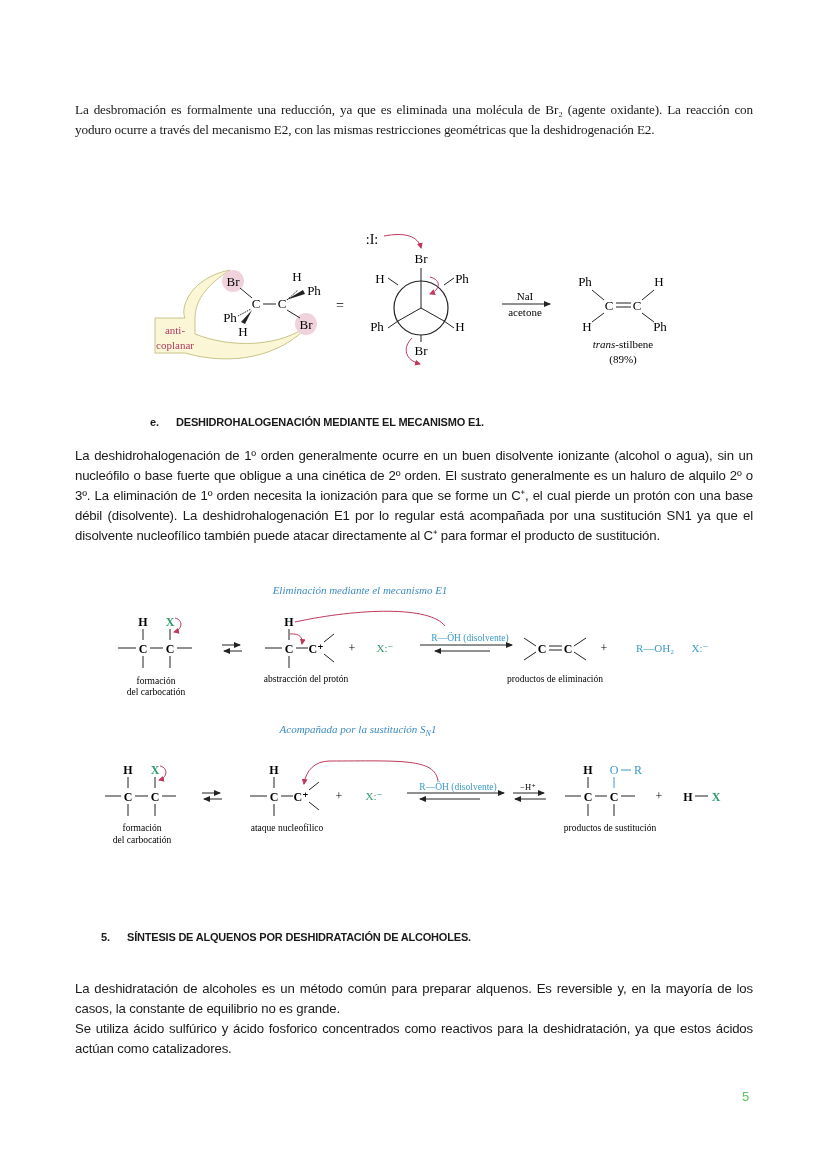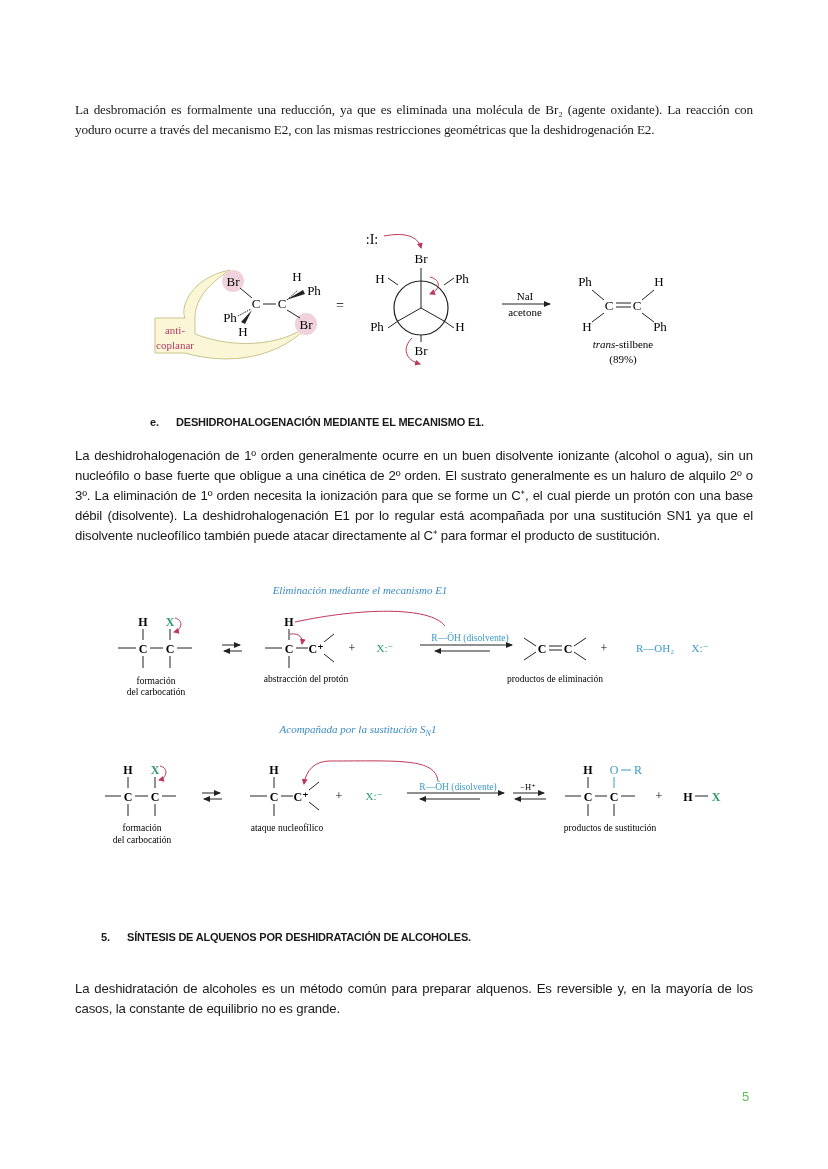--- a/index.html
+++ b/index.html
@@ -230,15 +230,16 @@
       <text x="616" y="223" font-size="12" font-weight="bold" fill="#2f9d6a" text-anchor="middle">X</text>
       <text x="510" y="253" font-size="9.5" text-anchor="middle">productos de sustitución</text>
     </g>
   </svg>
 
   <div class="heading" style="left:101px;top:931px;">
     <span class="num">5.</span><span>SÍNTESIS DE ALQUENOS POR DESHIDRATACIÓN DE ALCOHOLES.</span>
   </div>
 
   <div class="para" style="top:959px;margin-top:20px;">La deshidratación de alcoholes es un método común para preparar alquenos. Es reversible y, en la mayoría de los casos, la constante de equilibrio no es grande.</div>
+  <div class="para" style="top:1019px;">Se utiliza ácido sulfúrico y ácido fosforico concentrados como reactivos para la deshidratación, ya que estos ácidos actúan como catalizadores.</div>
 
   <div class="page-num">5</div>
 </div>
 
 </body></html>

